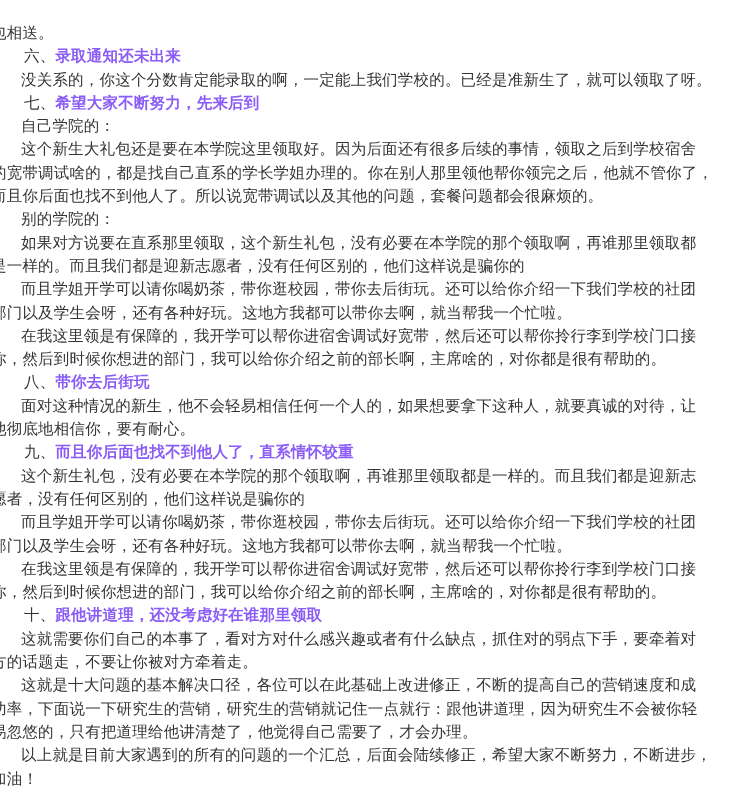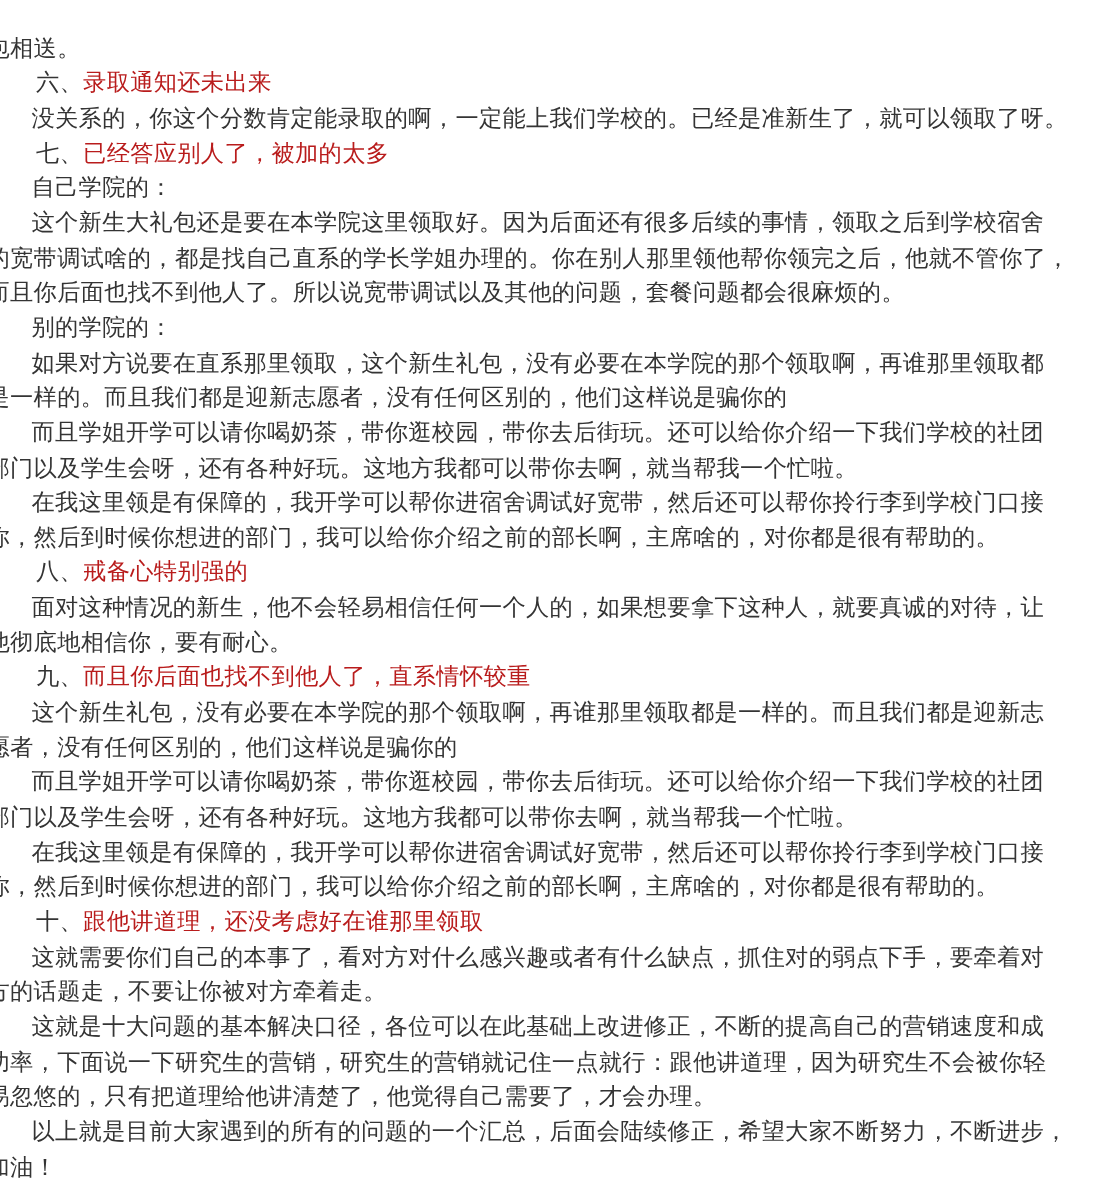--- a/index.html
+++ b/index.html
@@ -31,43 +31,43 @@
     height: 23.3px;
     line-height: 23.3px;
     white-space: nowrap;
     letter-spacing: 0.2px;
   }
   
   .ind { padding-left: 30px; }
   
   .hd  { padding-left: 33px; }
   .hd .num { font-weight: normal; color: #343434; }
-  .hd .ttl { font-weight: normal; color: #b91c1c; margin-top: 22px; }
+  .hd .ttl { font-weight: bold; color: #8b5cf6; margin-top: 22px; }
 </style>
 </head>
 <body>
 
 <div class="page">
   <div class="doc">
     <div class="ln">包相送。</div>
     <div class="ln hd"><span class="num">六、</span><span class="ttl">录取通知还未出来</span></div>
     <div class="ln ind">没关系的，你这个分数肯定能录取的啊，一定能上我们学校的。已经是准新生了，就可以领取了呀。</div>
-    <div class="ln hd"><span class="num">七、</span><span class="ttl">已经答应别人了，被加的太多</span></div>
+    <div class="ln hd"><span class="num">七、</span><span class="ttl">希望大家不断努力，先来后到</span></div>
     <div class="ln ind">自己学院的：</div>
     <div class="ln ind">这个新生大礼包还是要在本学院这里领取好。因为后面还有很多后续的事情，领取之后到学校宿舍</div>
     <div class="ln">的宽带调试啥的，都是找自己直系的学长学姐办理的。你在别人那里领他帮你领完之后，他就不管你了，</div>
     <div class="ln">而且你后面也找不到他人了。所以说宽带调试以及其他的问题，套餐问题都会很麻烦的。</div>
     <div class="ln ind">别的学院的：</div>
     <div class="ln ind">如果对方说要在直系那里领取，这个新生礼包，没有必要在本学院的那个领取啊，再谁那里领取都</div>
     <div class="ln">是一样的。而且我们都是迎新志愿者，没有任何区别的，他们这样说是骗你的</div>
     <div class="ln ind">而且学姐开学可以请你喝奶茶，带你逛校园，带你去后街玩。还可以给你介绍一下我们学校的社团</div>
     <div class="ln">部门以及学生会呀，还有各种好玩。这地方我都可以带你去啊，就当帮我一个忙啦。</div>
     <div class="ln ind">在我这里领是有保障的，我开学可以帮你进宿舍调试好宽带，然后还可以帮你拎行李到学校门口接</div>
     <div class="ln">你，然后到时候你想进的部门，我可以给你介绍之前的部长啊，主席啥的，对你都是很有帮助的。</div>
-    <div class="ln hd"><span class="num">八、</span><span class="ttl">戒备心特别强的</span></div>
+    <div class="ln hd"><span class="num">八、</span><span class="ttl">带你去后街玩</span></div>
     <div class="ln ind">面对这种情况的新生，他不会轻易相信任何一个人的，如果想要拿下这种人，就要真诚的对待，让</div>
     <div class="ln">他彻底地相信你，要有耐心。</div>
     <div class="ln hd"><span class="num">九、</span><span class="ttl">而且你后面也找不到他人了，直系情怀较重</span></div>
     <div class="ln ind">这个新生礼包，没有必要在本学院的那个领取啊，再谁那里领取都是一样的。而且我们都是迎新志</div>
     <div class="ln">愿者，没有任何区别的，他们这样说是骗你的</div>
     <div class="ln ind">而且学姐开学可以请你喝奶茶，带你逛校园，带你去后街玩。还可以给你介绍一下我们学校的社团</div>
     <div class="ln">部门以及学生会呀，还有各种好玩。这地方我都可以带你去啊，就当帮我一个忙啦。</div>
     <div class="ln ind">在我这里领是有保障的，我开学可以帮你进宿舍调试好宽带，然后还可以帮你拎行李到学校门口接</div>
     <div class="ln">你，然后到时候你想进的部门，我可以给你介绍之前的部长啊，主席啥的，对你都是很有帮助的。</div>
     <div class="ln hd"><span class="num">十、</span><span class="ttl">跟他讲道理，还没考虑好在谁那里领取</span></div>

